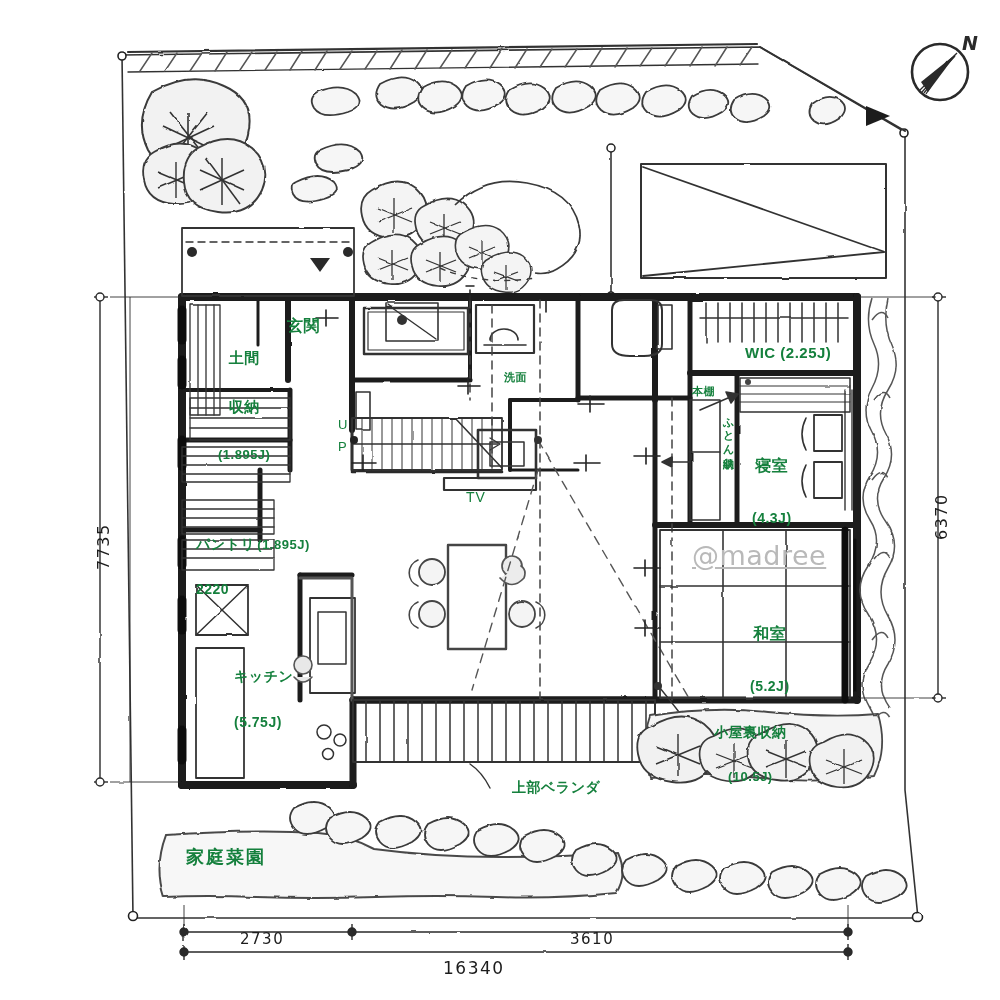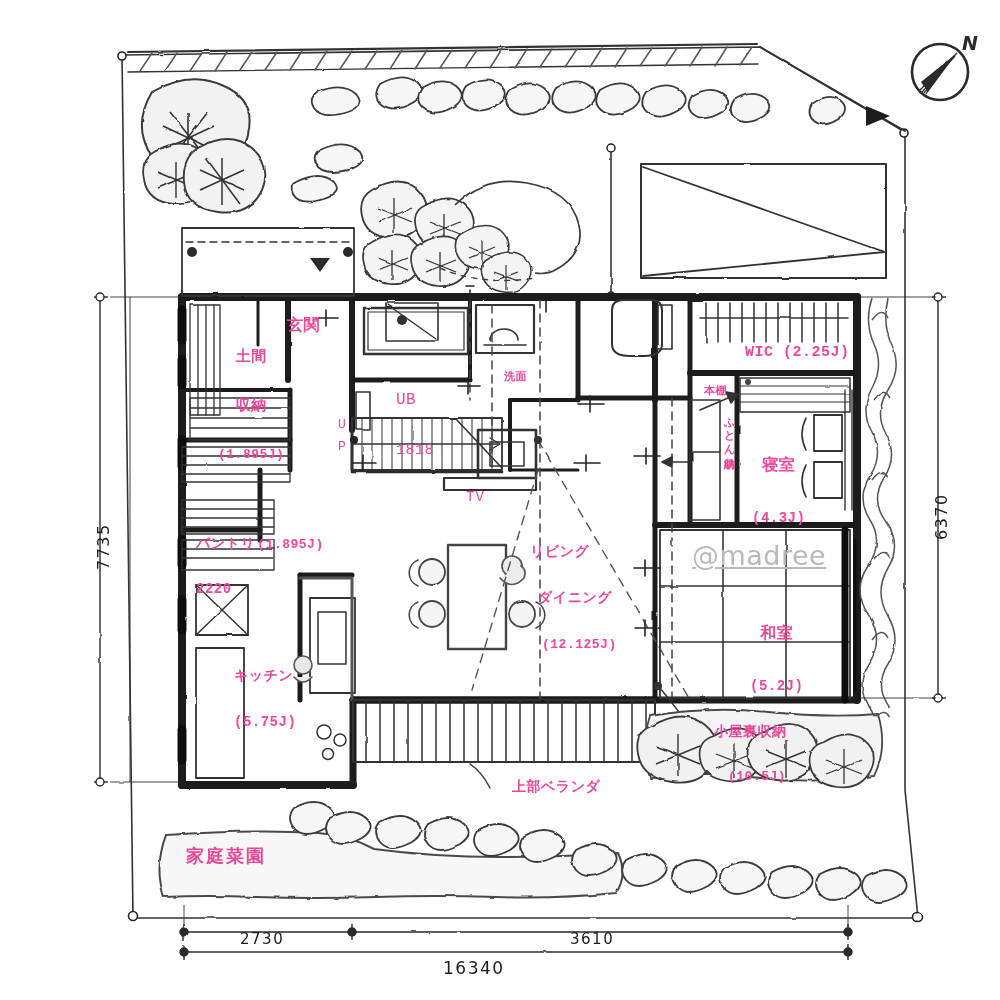--- a/index.html
+++ b/index.html
@@ -4,22 +4,22 @@
 <title>Floor Plan</title>
 <style>
   html,body{margin:0;padding:0;background:#fff;}
   body{font-family:"DejaVu Sans",sans-serif;}
   #plan{
     position:relative;width:1000px;height:1000px;background:#ffffff;
     overflow:hidden;
   }
   svg.layer{position:absolute;left:0;top:0;width:1000px;height:1000px;}
   .lbl{
-    position:absolute;color:#ec4899;white-space:pre;line-height:1.05;
-    font-family:Liberation Mono, monospace;
+    position:absolute;color:#15803d;white-space:pre;line-height:1.05;
+    font-family:Liberation Sans, sans-serif;
     letter-spacing:0.5px;
   }
   .jp{font-weight:700;}
   .dim{font-family:"DejaVu Sans",sans-serif;color:#1c1c1c;}
   .rot90{transform-origin:0 0;}
   .wm{
     position:absolute;color:#b9b9b9;font-size:27px;font-weight:400;
     font-family:"DejaVu Sans",sans-serif;letter-spacing:0.5px;
     user-select:none;
   }
@@ -618,59 +618,50 @@
   <div class="north-n" style="left:962px;top:32px;font-size:19px;">N</div>
 
   <div class="lbl jp" style="left:218px;top:318px;font-size:15px;text-align:center;">
     <div>土間</div>
     <div style="margin-top:2px;">収納</div>
     <div style="font-size:13px;margin-top:2px;">(1.895J)</div>
   </div>
 
   <div class="lbl jp" style="left:287px;top:318px;font-size:16px;">玄関</div>
 
-  <div class="lbl" style="left:396px;top:358px;font-size:16px;">
-    <div>UB</div>
-    <div style="font-size:15px;margin-top:1px;">1818</div>
-  </div>
 
   <div class="lbl jp" style="left:504px;top:372px;font-size:11px;">洗面</div>
 
   <div class="lbl jp" style="left:196px;top:476px;font-size:14px;">
     <div style="display:flex;align-items:flex-end;gap:2px;margin-top:32px;">
       <span>パントリ</span>
       <span style="font-size:13px;">(1.895J)</span>
     </div>
     <div style="font-size:14px;margin-top:1px;">2220</div>
   </div>
 
   <div class="lbl jp" style="left:234px;top:640px;font-size:14px;">
     <div>キッチン</div>
     <div style="font-size:14px;margin-top:2px;">(5.75J)</div>
   </div>
 
-  <div class="lbl jp" style="left:530px;top:516px;font-size:14px;">
-    <div>リビング</div>
-    <div style="margin-left:8px;margin-top:2px;">ダイニング</div>
-    <div style="margin-left:12px;font-size:13px;margin-top:2px;">(12.125J)</div>
-  </div>
 
   <div class="lbl jp" style="left:745px;top:345px;font-size:15px;">WIC (2.25J)</div>
 
   <div class="lbl jp" style="left:752px;top:424px;font-size:16px;text-align:center;">
     <div>寝室</div>
     <div style="font-size:14px;margin-top:3px;">(4.3J)</div>
   </div>
 
   <div class="lbl jp" style="left:750px;top:592px;font-size:16px;text-align:center;">
     <div>和室</div>
     <div style="font-size:14px;margin-top:3px;">(5.2J)</div>
   </div>
 
-  <div class="lbl jp" style="left:692px;top:386px;font-size:11px;margin-left:12px;">本棚</div>
+  <div class="lbl jp" style="left:692px;top:386px;font-size:11px;">本棚</div>
 
   <div class="lbl jp rot90" style="left:722px;top:410px;font-size:11px;writing-mode:vertical-rl;">ふとん収納</div>
 
   <div class="lbl jp" style="left:714px;top:696px;font-size:14px;">
     <div>小屋裏収納</div>
     <div style="font-size:13px;margin-left:14px;margin-top:1px;">(10.5J)</div>
   </div>
 
   <div class="lbl jp" style="left:512px;top:780px;font-size:14px;">上部ベランダ</div>
 

